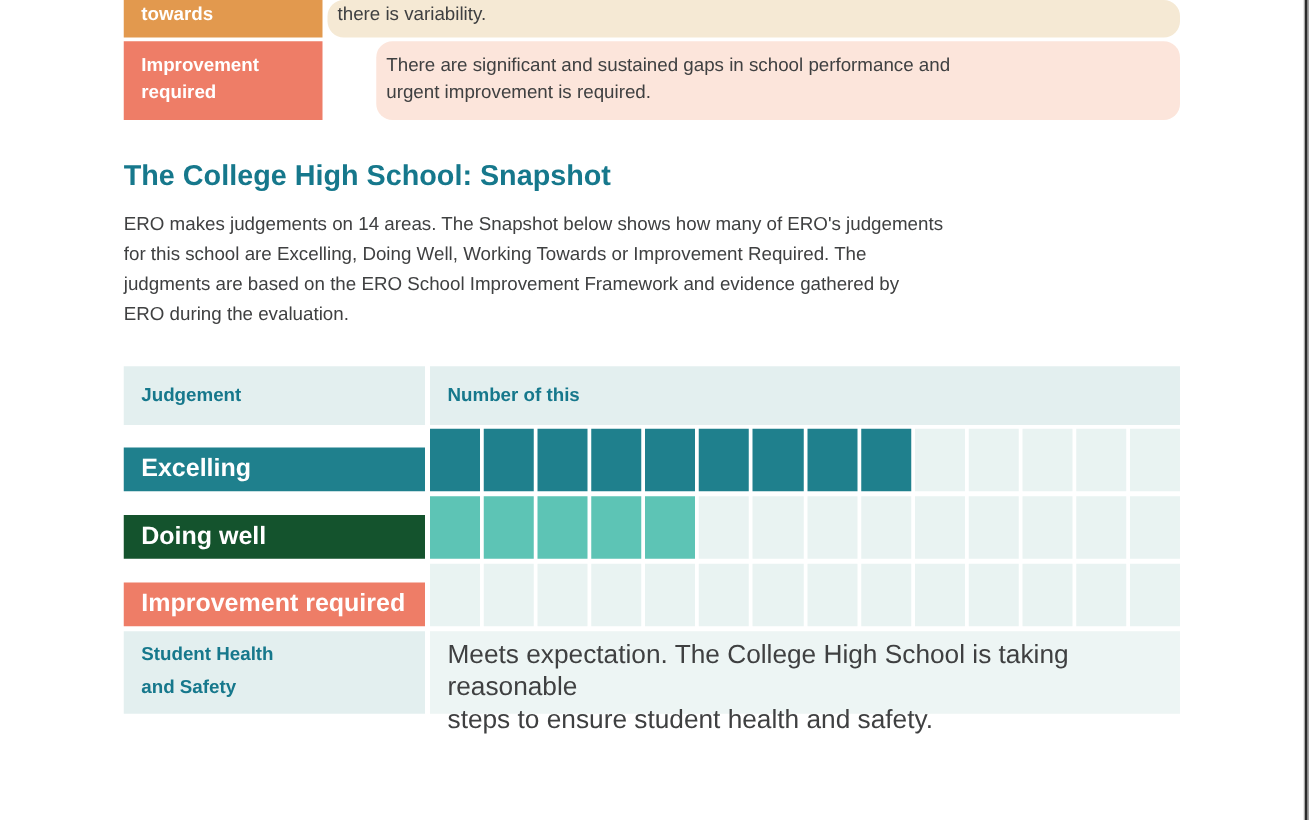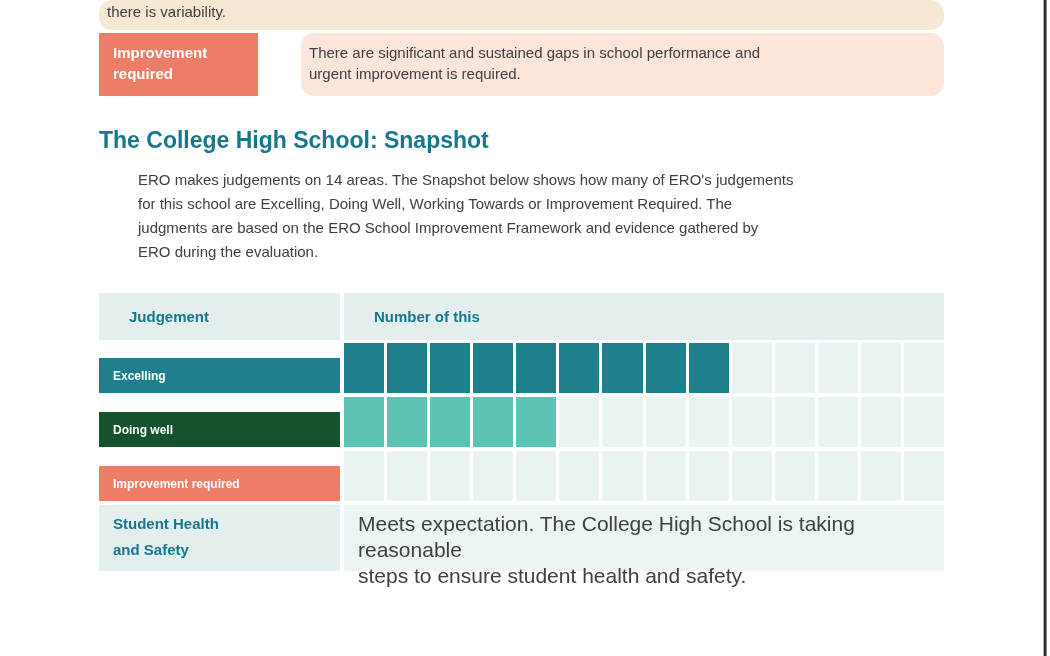--- a/index.html
+++ b/index.html
@@ -15,47 +15,48 @@
   .t-row { display:flex; column-gap:4px; }
   .t-row.r1 { height:30px; margin-bottom:3px; }
   .t-row.r2 { height:63px;gap:43px; }
   .t-label { width:159px; color:#ffffff; font-weight:bold; font-size:15px; line-height:21px; padding:1px 6px 0 14px; }
   .t-row.r2 .t-label { padding-top:9px; }
   .t-body { flex:1; font-size:15px; line-height:21px; padding:1px 10px 0 8px; color:#3f4041;border-radius:13px; }
   .t-row.r2 .t-body { padding-top:9px; }
 
   
   .heading { position:absolute; left:99px; top:126px; font-size:23px; line-height:28px; font-weight:bold; color:#16788c; }
-  .para { position:absolute; left:99px; top:168px; width:862px; font-size:15px; line-height:24px; color:#3f4041;margin-left:39px; }
+  .para { position:absolute; left:99px; top:168px; width:862px; font-size:15px; line-height:24px; color:#3f4041; }
 
   
   .snapshot { position:absolute; left:99px; top:293px; width:845px; }
   .s-header { display:flex; column-gap:4px; height:47px; margin-bottom:3px; }
-  .s-hcell { background:#e3efef; color:#16788c; font-weight:bold; font-size:15px; padding:15px 0 0 30px; }
+  .s-hcell { background:#e3efef; color:#16788c; font-weight:bold; font-size:15px; padding:15px 0 0 14px; }
   .s-hcell.label-col { width:241px; }
   .s-hcell.grid-col { flex:1; }
   .s-row { display:flex; column-gap:4px; height:50px; margin-bottom:4px; }
-  .s-label { width:241px; color:#ffffff; font-weight:bold; font-size:12px; display:flex; align-items:center; padding-left:14px;margin-top:15px; }
+  .s-label { width:241px; color:#ffffff; font-weight:bold; font-size:20px; display:flex; align-items:center; padding-left:14px;margin-top:15px; }
   .s-grid { flex:1; display:flex; column-gap:3px; }
   .cell { flex:1; }
   .s-footer { display:flex; column-gap:4px; height:66px; }
   .s-flabel { width:241px; background:#e3efef; color:#16788c; font-weight:bold; font-size:15px; line-height:26px; padding:6px 0 0 14px; }
   .s-fbody { flex:1; background:#edf5f4; font-size:21px; line-height:26px; padding:6px 10px 0 14px; color:#3f4041; }
 
   
   .right-line { position:absolute; top:0; left:1043px; width:4px; height:656px;
     background:linear-gradient(to right,#aaaaaa 0 1px,#2b2b2b 1px 3px,#888888 3px 4px); }
 </style>
 </head>
 <body>
 
 <div class="page">
 
   <div class="top-table">
     <div class="t-row r1">
+      <div class="t-label" style="background: rgb(226, 153, 78);">towards</div>
       <div class="t-body" style="background: rgb(245, 233, 212);">there is variability.</div>
     </div>
     <div class="t-row r2">
       <div class="t-label multiline" style="background: rgb(238, 125, 103);">Improvement
 required</div>
       <div class="t-body multiline" style="background: rgb(252, 229, 219);">There are significant and sustained gaps in school performance and
 urgent improvement is required.</div>
     </div>
   </div>
 

